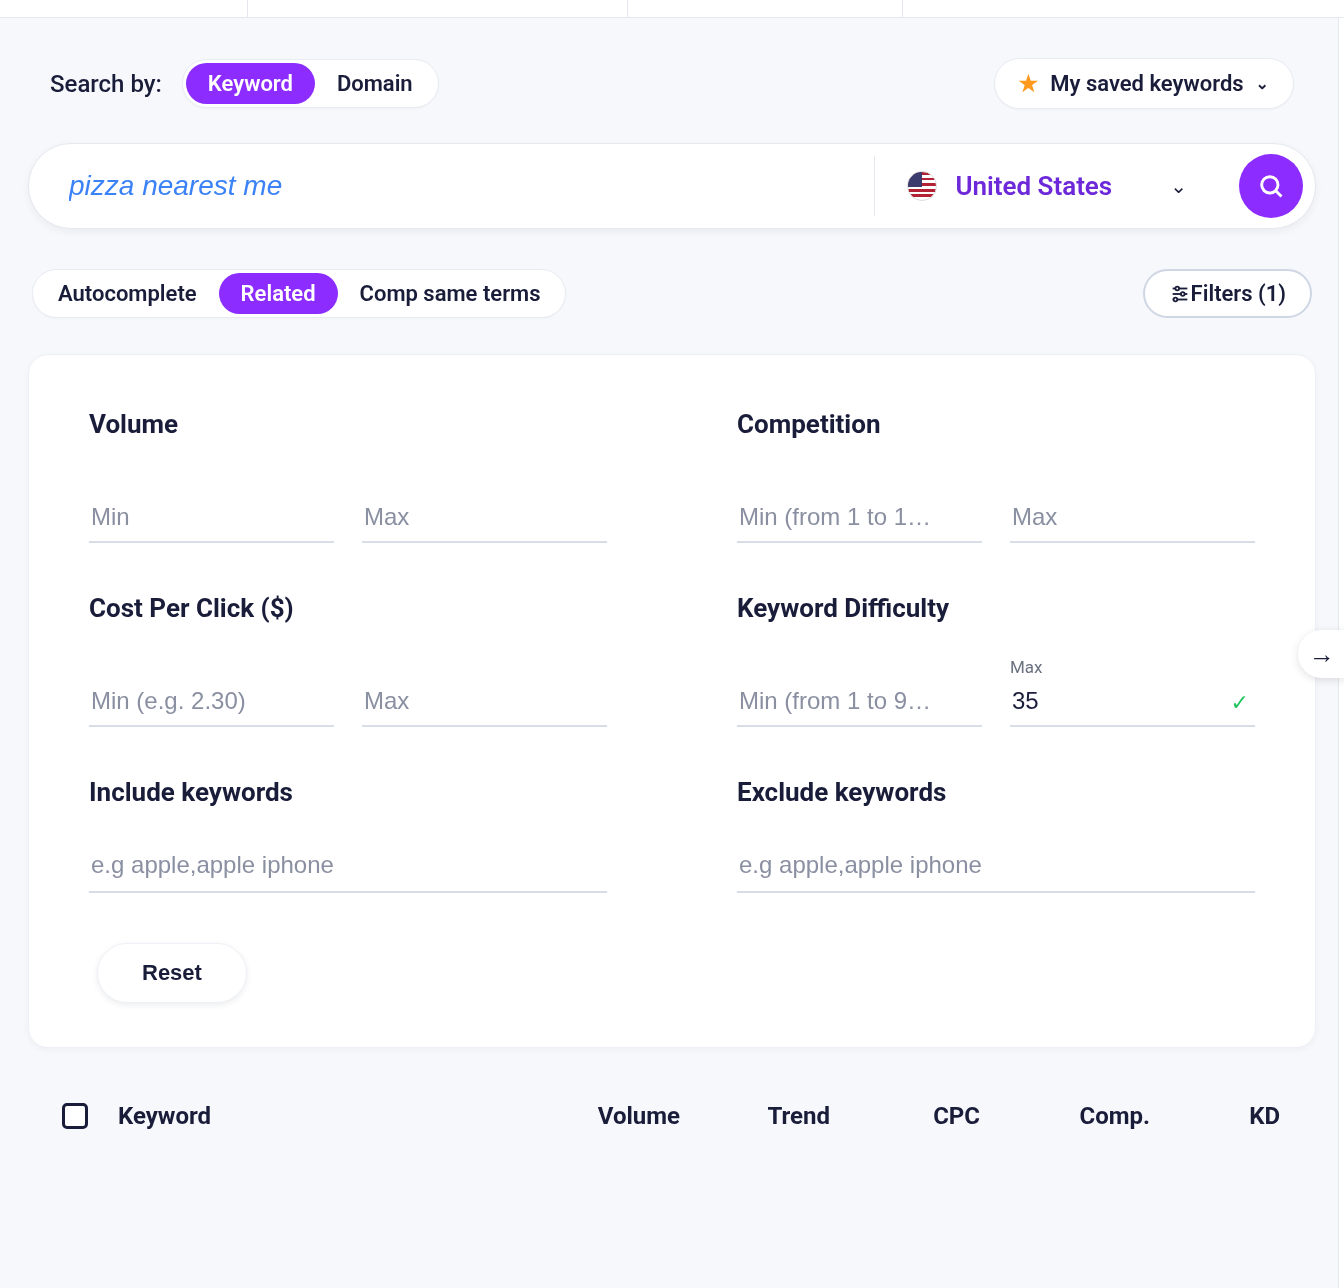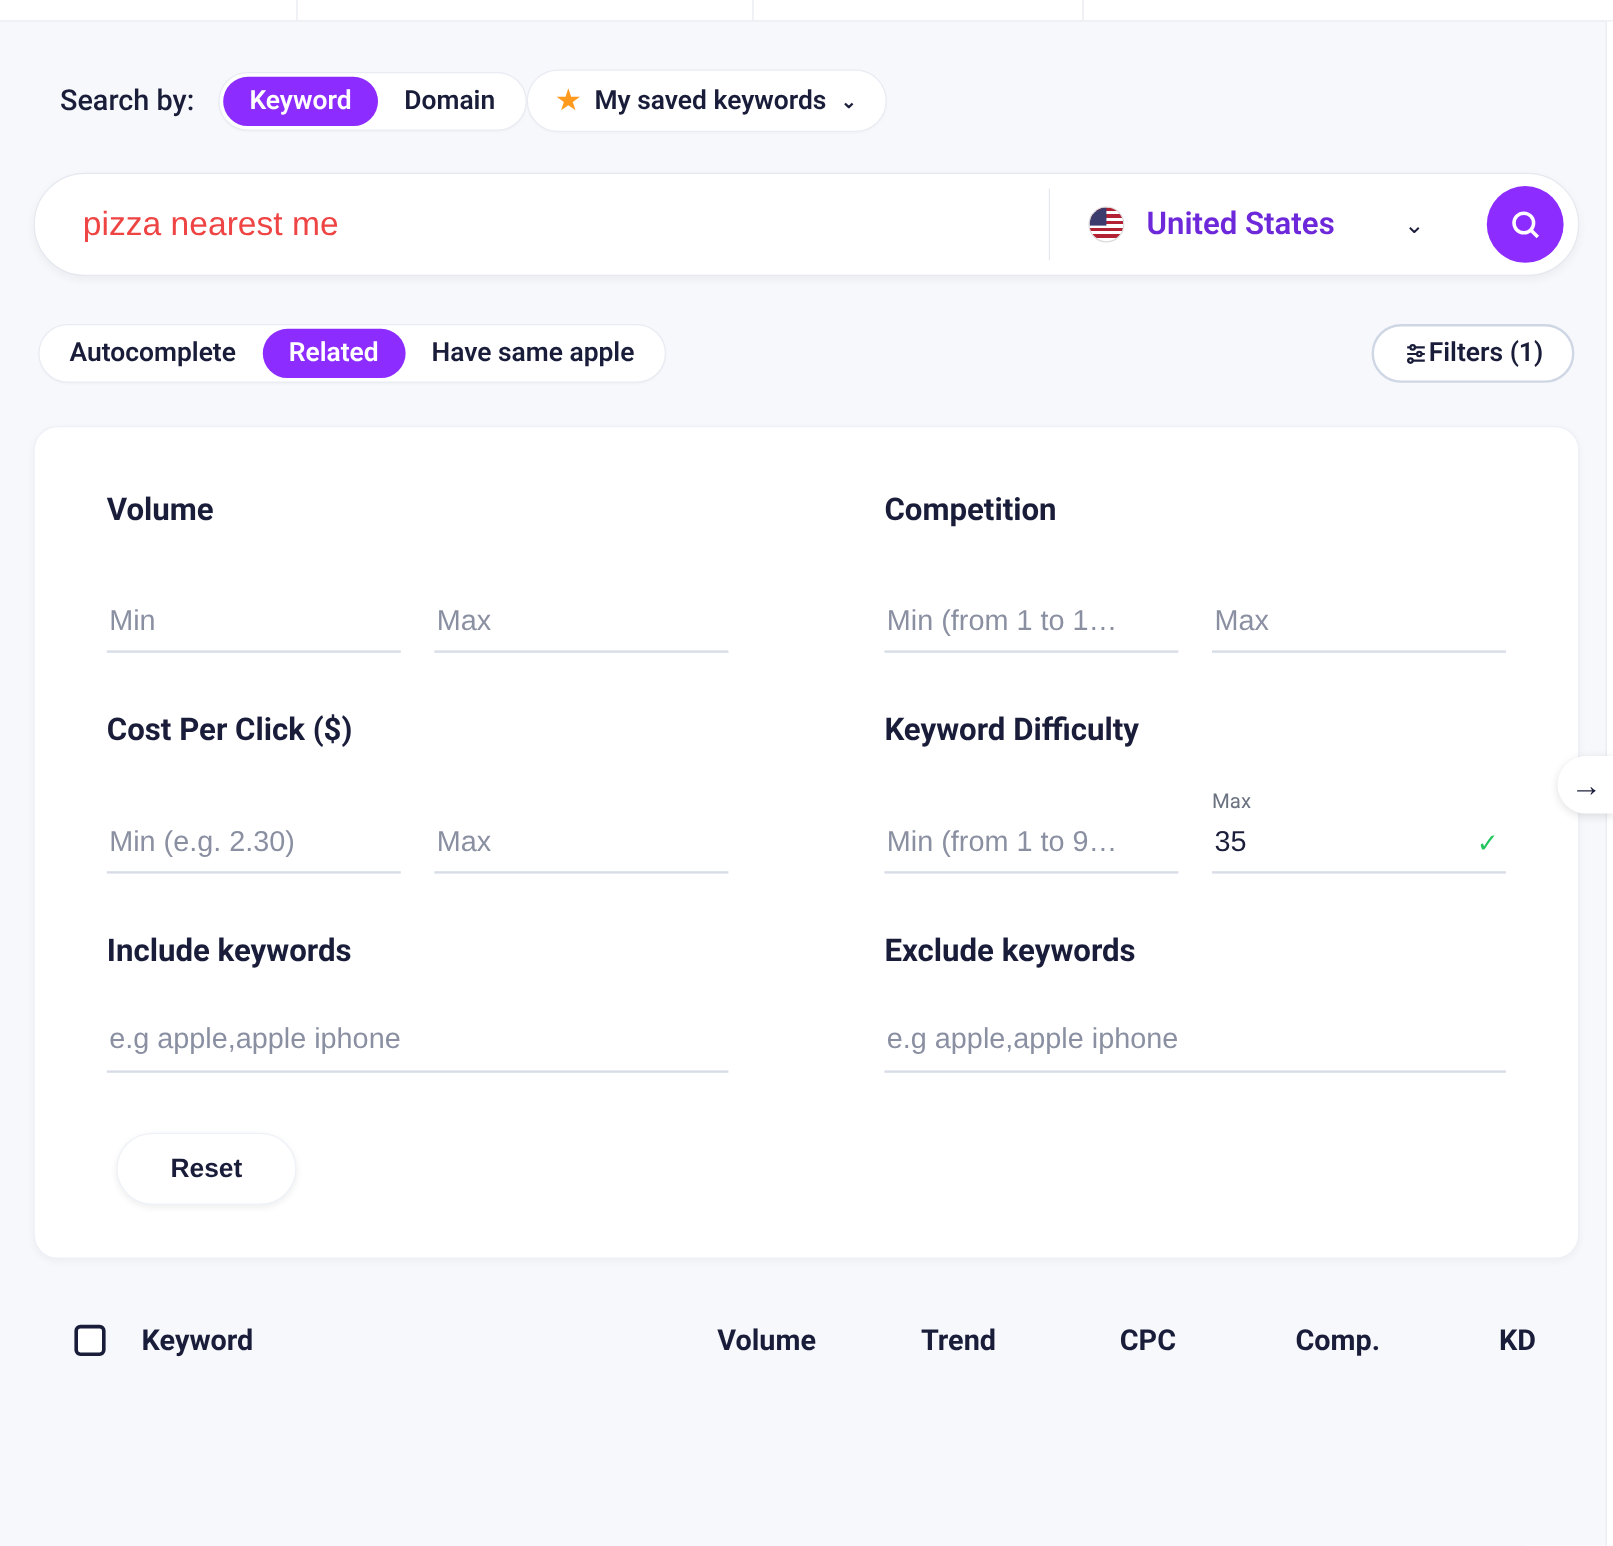--- a/index.html
+++ b/index.html
@@ -22,20 +22,21 @@
   .top-tab-seg { height: 100%; border-right: 1px solid #e5e8ef; }
   .top-tab-seg.a { width: 248px; }
   .top-tab-seg.b { width: 380px; }
   .top-tab-seg.c { width: 275px; }
   .page {
     padding: 40px 28px 0 28px;
   }
   .toolbar-row {
     display: flex;
     align-items: center;
+    justify-content: space-between;
     margin-bottom: 34px;
     padding: 0 22px;
   }
   .search-by-group { display: flex; align-items: center; gap: 20px; }
   .search-by-label { font-size: 24px; font-weight: 500; color: #1a1d3a; }
   .pill-group {
     display: flex;
     align-items: center;
     background: #fff;
     border-radius: 999px;
@@ -76,22 +77,23 @@
     align-items: center;
     padding: 10px 12px 10px 40px;
     box-shadow: 0 3px 8px rgba(16,24,40,0.05);
     margin-bottom: 40px;
   }
   .search-input {
     flex: 1;
     border: none;
     outline: none;
     font-size: 28px;
-    color: #ef4444;
+    color: #3b82f6;
     background: transparent;
+    font-style: italic;
   }
   .country-sel {
     display: flex;
     align-items: center;
     gap: 18px;
     padding: 0 32px;
     border-left: 1px solid #e5e8ef;
     cursor: pointer;
     height: 60px;
   }
@@ -238,21 +240,21 @@
           <circle cx="11" cy="11" r="7"></circle>
           <line x1="21" y1="21" x2="16" y2="16"></line>
         </svg>
     </div>
   </div>
 
   <div class="tabs-row">
     <div class="pill-group">
       <div class="pill">Autocomplete</div>
       <div class="pill active">Related</div>
-      <div class="pill">Have same apple</div>
+      <div class="pill">Comp same terms</div>
     </div>
     <div class="filters-btn">
       <svg viewBox="0 0 24 24" fill="none" stroke="#1a1d3a" stroke-width="2">
           <line x1="4" y1="6" x2="20" y2="6"></line>
           <circle cx="9" cy="6" r="2" fill="#fff"></circle>
           <line x1="4" y1="12" x2="20" y2="12"></line>
           <circle cx="15" cy="12" r="2" fill="#fff"></circle>
           <line x1="4" y1="18" x2="20" y2="18"></line>
           <circle cx="7" cy="18" r="2" fill="#fff"></circle>
         </svg>

